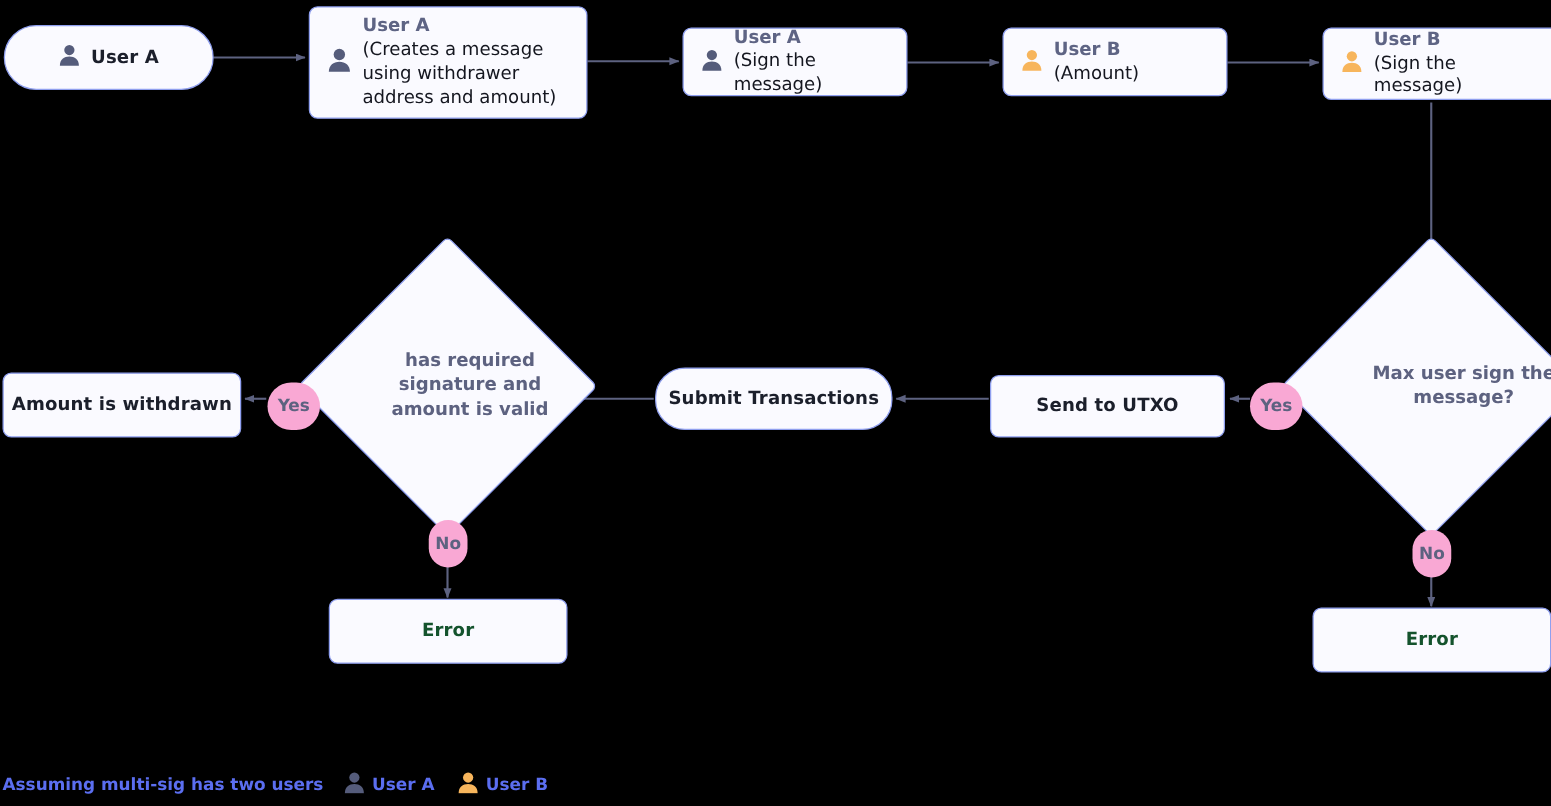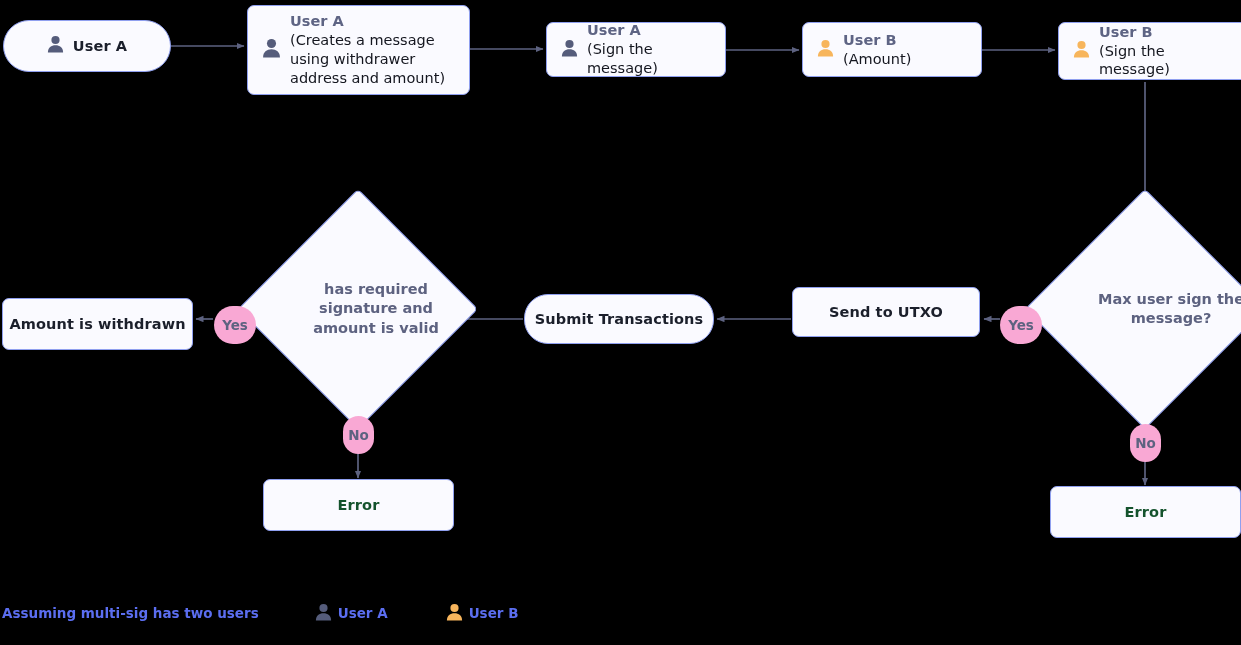--- a/index.html
+++ b/index.html
@@ -177,21 +177,21 @@
   </div>
 
   <div class="elabel" style="left:1000px;top:306px;width:42px;height:26px;">Yes</div>
 
   <div class="elabel" style="left:1130px;top:424px;width:31px;height:27px;">No</div>
 
   <div class="node" style="left:1050px;top:486px;width:191px;height:52px;">
     <span class="node-label error">Error</span>
   </div>
 
-  <div class="node" style="left:792px;top:287px;width:188px;height:50px;">
+  <div class="node" style="left:792px;top:300px;width:188px;height:50px;">
     <span class="node-label">Send to UTXO</span>
   </div>
 
   <div class="node" style="left:524px;top:294px;width:190px;height:50px;border-radius:24px;">
     <span class="node-label">Submit Transactions</span>
   </div>
 
   <div class="diamond" style="left:273px;top:224px;width:170px;height:170px;">
     <div class="shape"></div>
     <div class="dtext" style="padding:0 18px;">has required signature and amount is valid</div>
@@ -202,21 +202,21 @@
   <div class="elabel" style="left:343px;top:416px;width:31px;height:27px;">No</div>
 
   <div class="node" style="left:2px;top:298px;width:191px;height:52px;">
     <span class="node-label">Amount is withdrawn</span>
   </div>
 
   <div class="node" style="left:263px;top:479px;width:191px;height:52px;">
     <span class="node-label error">Error</span>
   </div>
 
-  <div class="legend" style="left:2px;bottom:19px;gap:40px;">
+  <div class="legend" style="left:2px;bottom:4px;">
     <span class="lg-txt">Assuming multi-sig has two users</span>
 
     <span class="lg-item">
       <span class="person">
         <svg width="17" height="18" viewBox="0 0 17 18" aria-hidden="true">
           <circle cx="8.5" cy="5" r="4.1" fill="#555c7b"></circle>
           <path d="M0.9 17.5 C0.9 12.6 4.3 10.2 8.5 10.2 C12.7 10.2 16.1 12.6 16.1 17.5 Z" fill="#555c7b"></path>
         </svg>
       </span>
       <span class="lg-name">User A</span>

